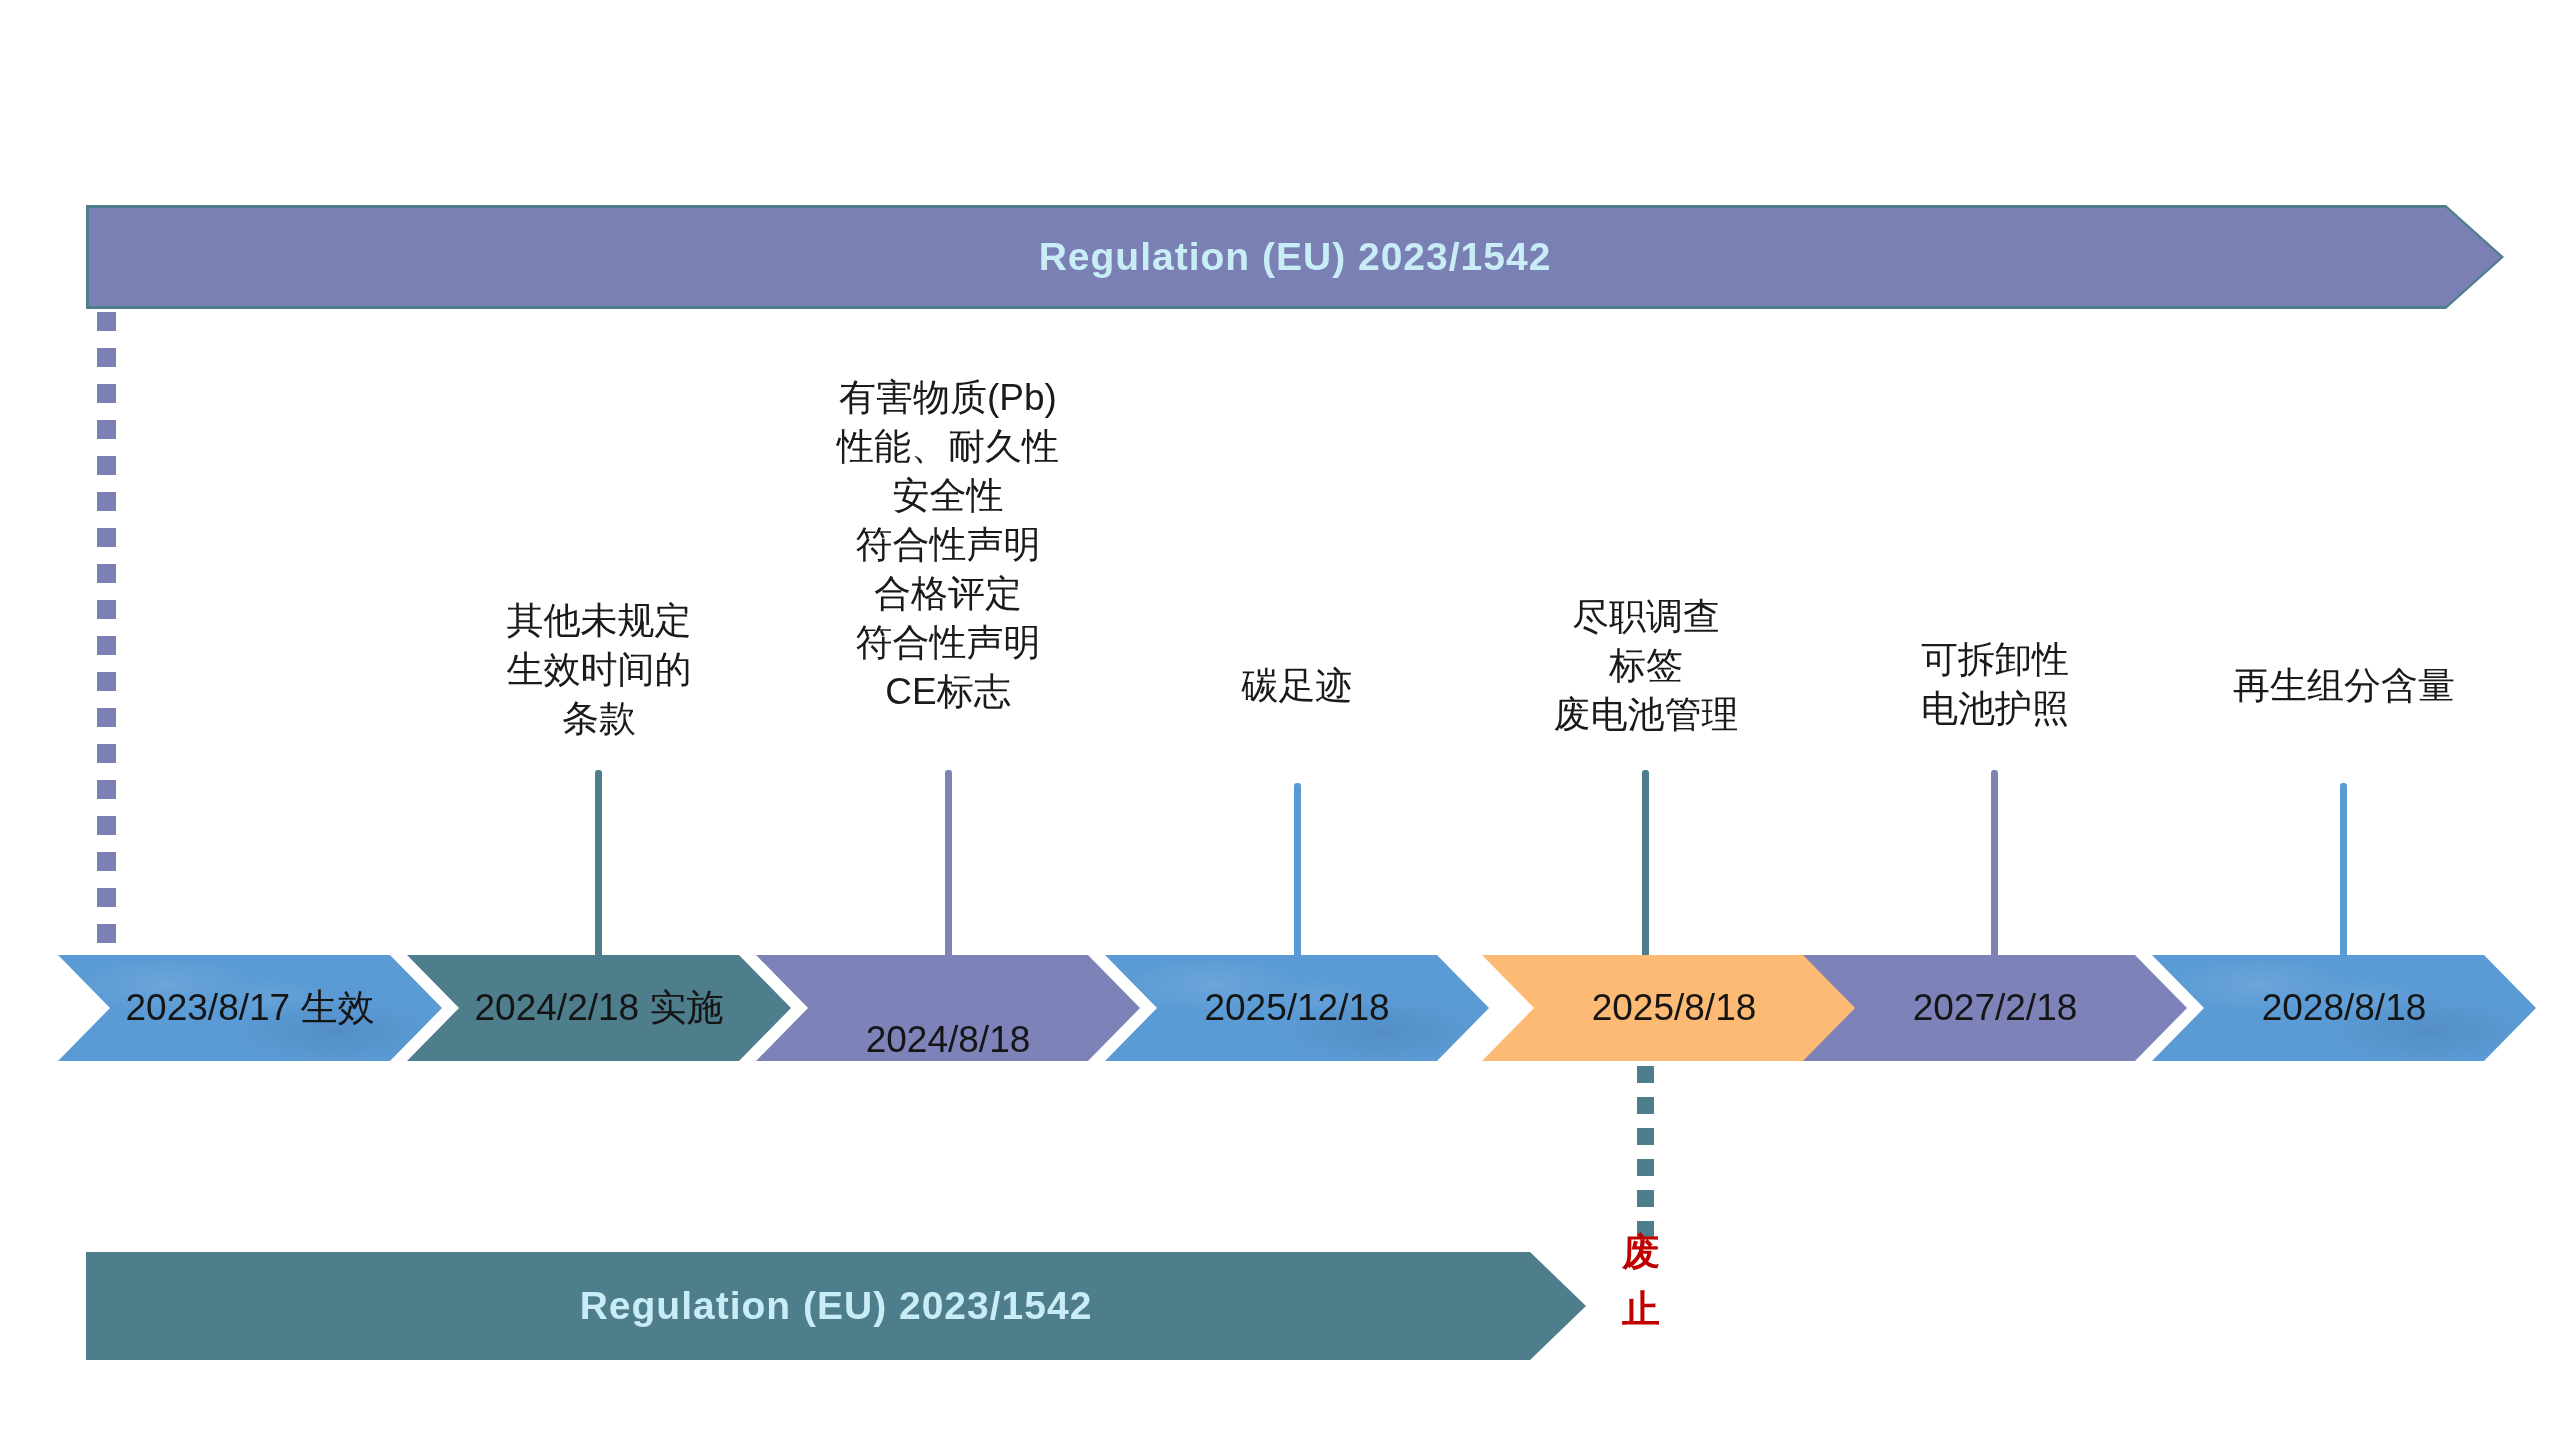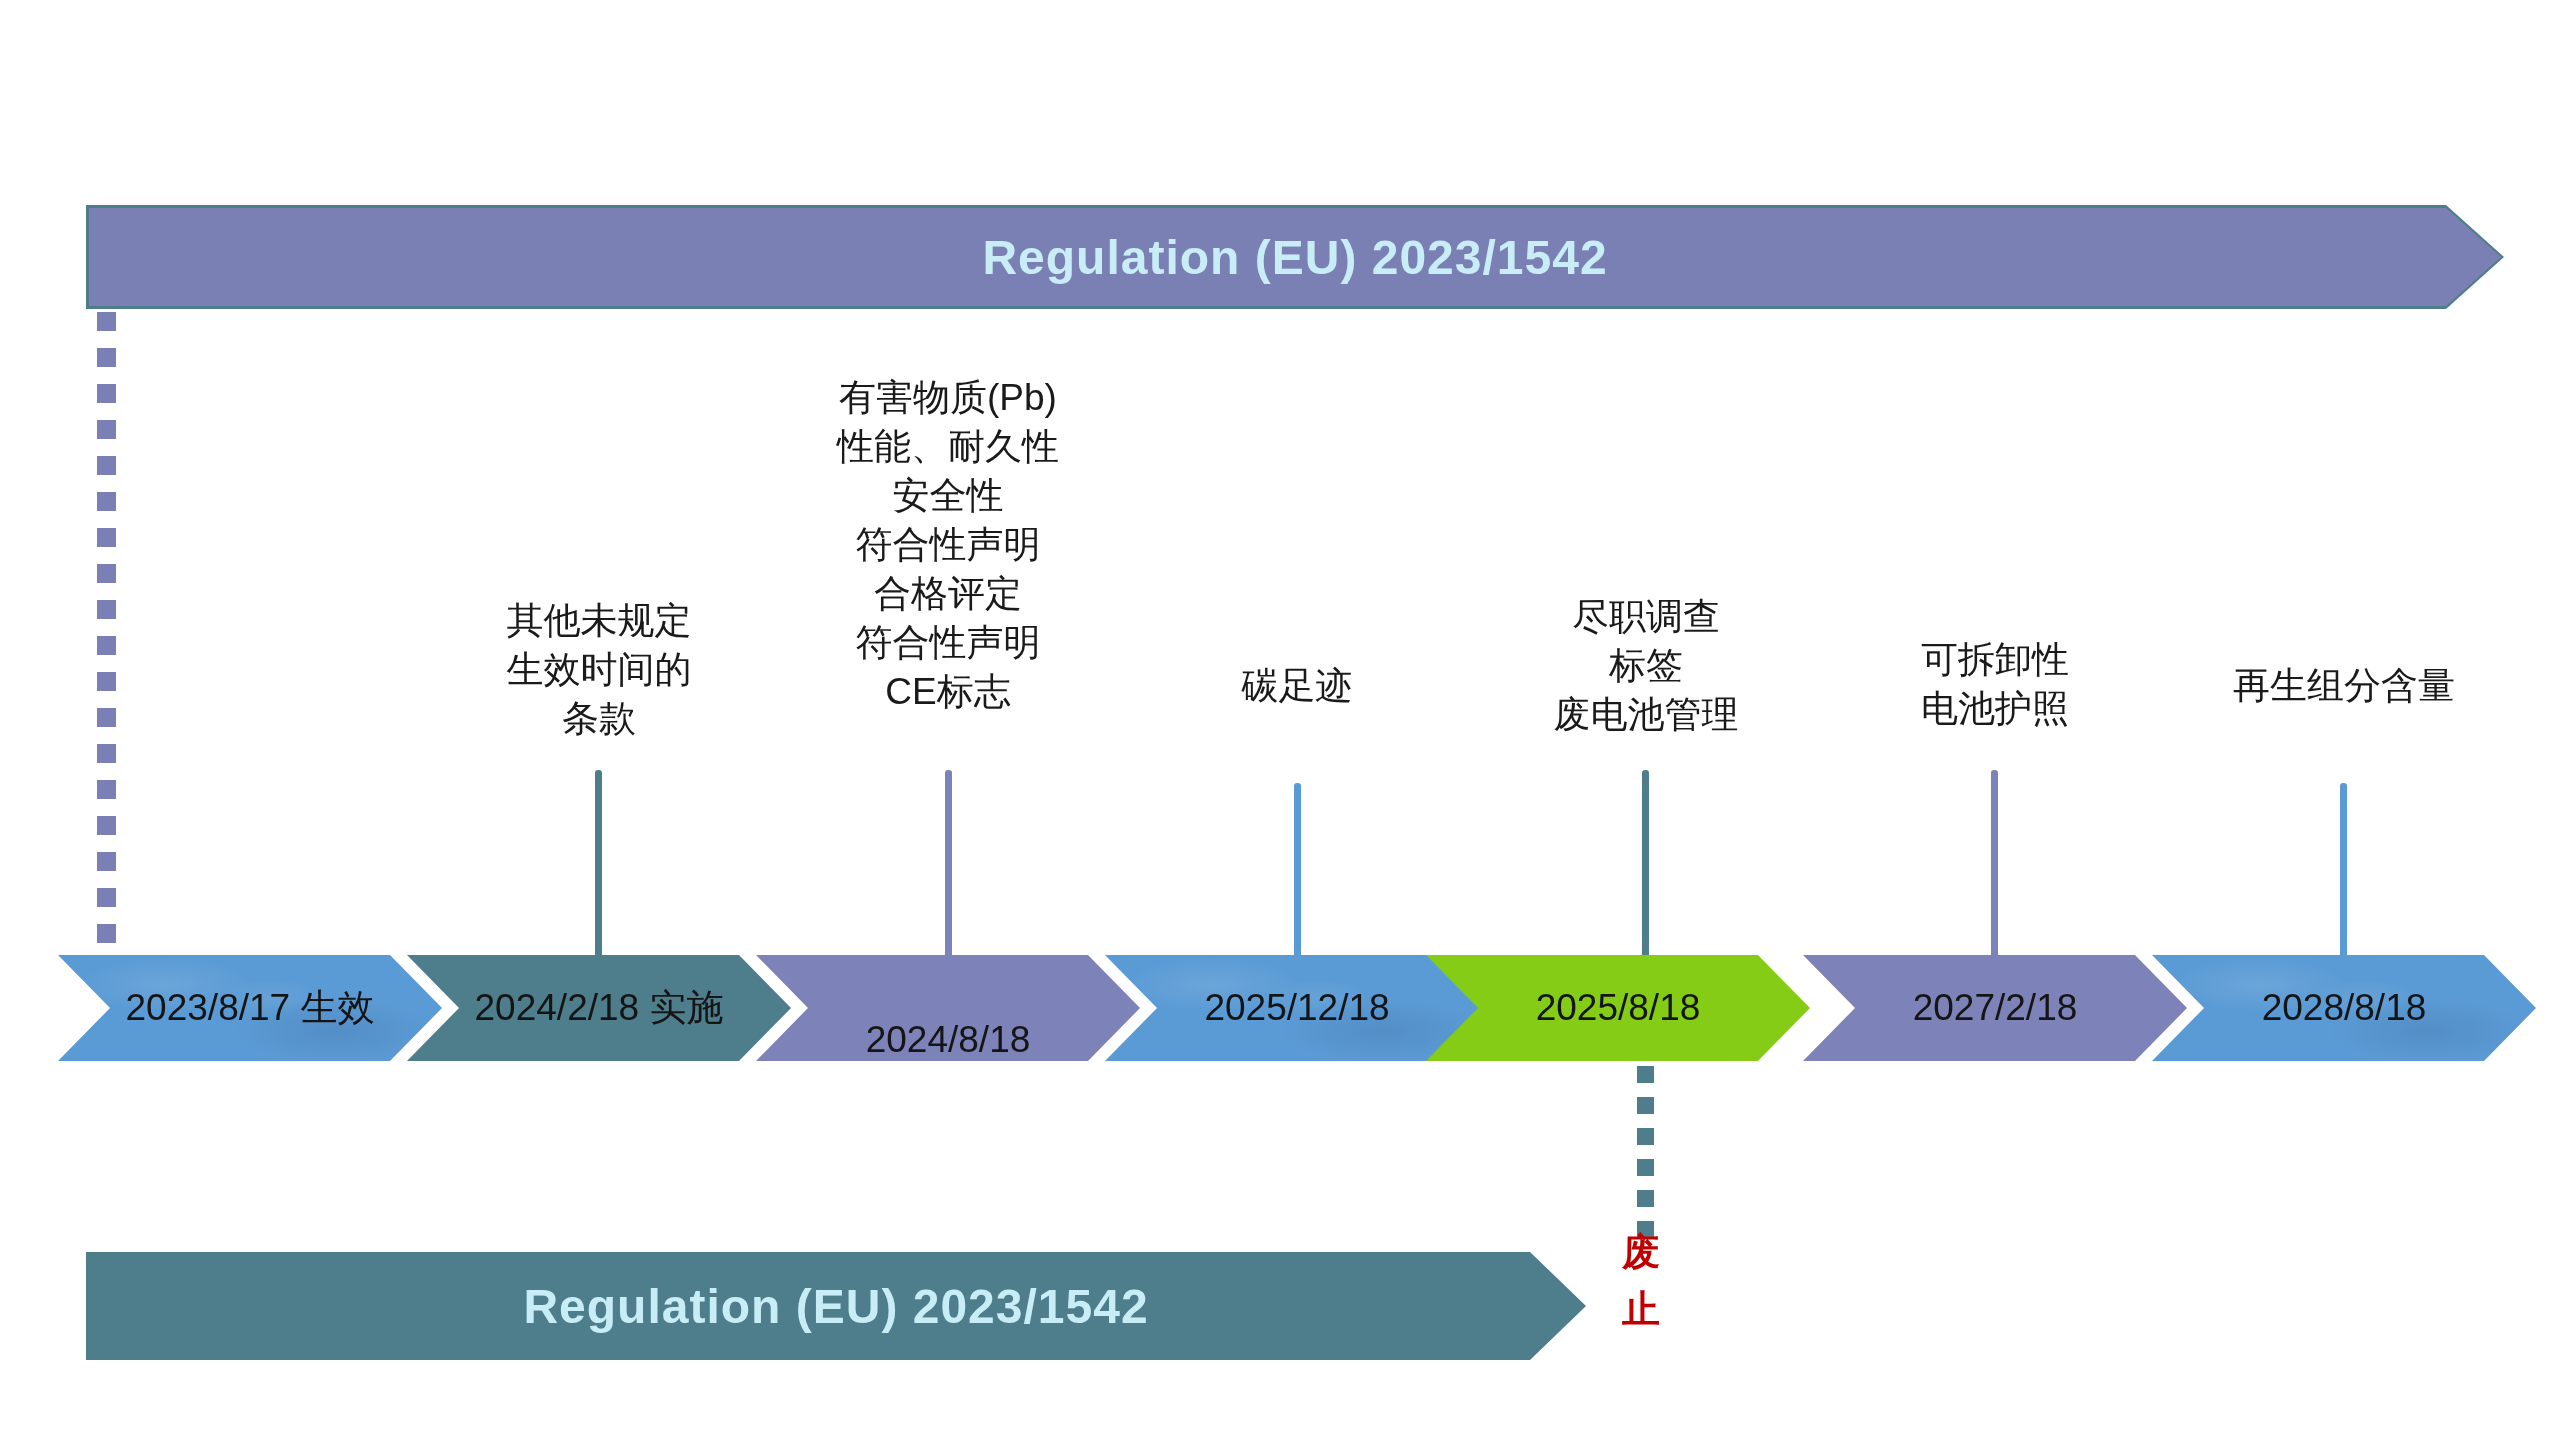--- a/index.html
+++ b/index.html
@@ -15,21 +15,21 @@
   .banner-outer{
     position:absolute;
     clip-path:polygon(0 0,calc(100% - 58px) 0,100% 50%,calc(100% - 58px) 100%,0 100%);
   }
   .banner-inner{
     position:absolute;inset:3px;
     clip-path:polygon(0 0,calc(100% - 55px) 0,100% 50%,calc(100% - 55px) 100%,0 100%);
     display:flex;align-items:center;justify-content:center;
   }
   .banner-text{
-    font-size:48px;font-weight:bold;letter-spacing:1px;
+    font-size:39px;font-weight:bold;letter-spacing:1px;
   }
   #top-banner{left:86px;top:205px;width:2418px;height:104px;}
   #bottom-banner{left:86px;top:1252px;width:1500px;height:108px;
     clip-path:polygon(0 0,calc(100% - 56px) 0,100% 50%,calc(100% - 56px) 100%,0 100%);
     display:flex;align-items:center;justify-content:center;}
 
   
   .dash-line{
     position:absolute;
     background-image:repeating-linear-gradient(to bottom,currentColor 0 19px,transparent 19px 36px);
@@ -132,21 +132,21 @@
 </div>
 <div class="chevron" style="left: 407px; background-color: rgb(78, 125, 140);">
   <span class="date">2024/2/18 实施</span>
 </div>
 <div class="chevron" style="left: 756px; background-color: rgb(125, 130, 184); align-items: flex-end;">
   <span class="date">2024/8/18</span>
 </div>
 <div class="chevron tex" style="left: 1105px; background-color: rgb(91, 155, 213);">
   <span class="date">2025/12/18</span>
 </div>
-<div class="chevron" style="left: 1426px; background-color: #84cc16;">
+<div class="chevron" style="left: 1482px; background-color: #fdba74;">
   <span class="date">2025/8/18</span>
 </div>
 <div class="chevron" style="left: 1803px; background-color: rgb(125, 130, 184);">
   <span class="date">2027/2/18</span>
 </div>
 <div class="chevron tex" style="left: 2152px; background-color: rgb(91, 155, 213);">
   <span class="date">2028/8/18</span>
 </div>
 
 <div id="repeal-dashed-line" class="dash-line" style="color: rgb(78, 125, 140);"></div>

